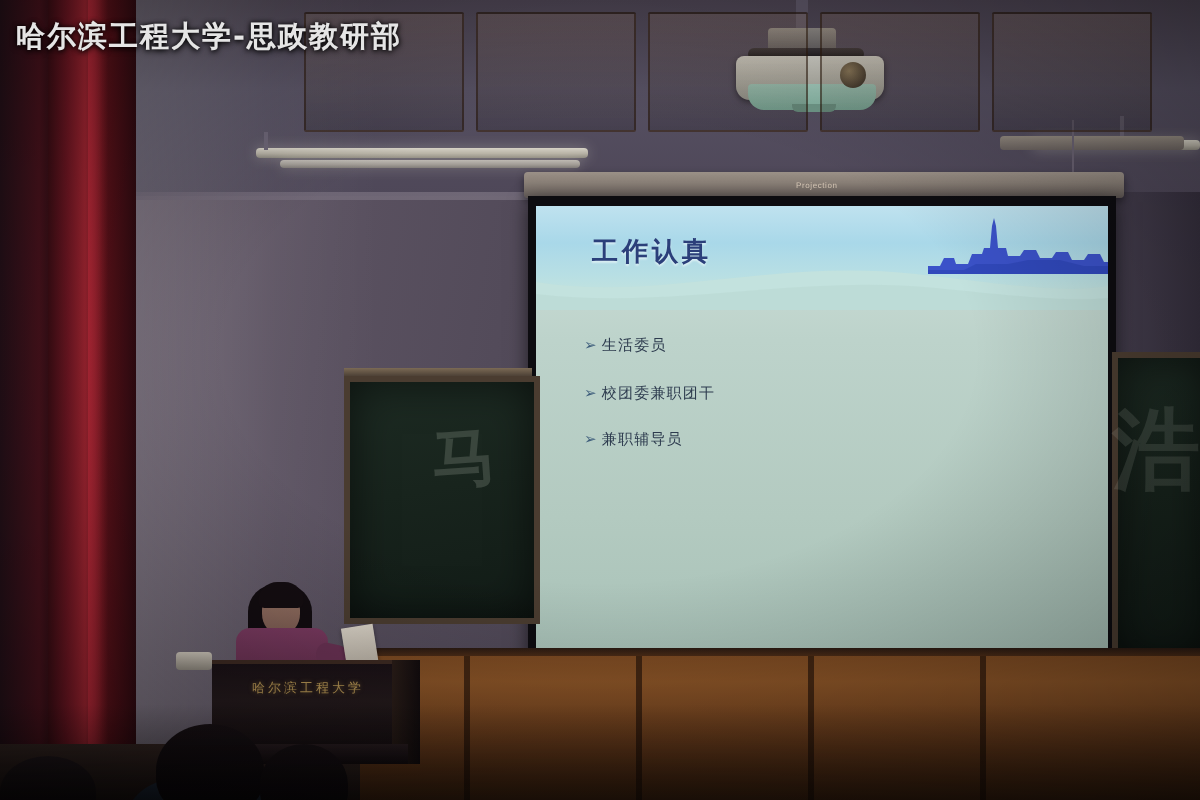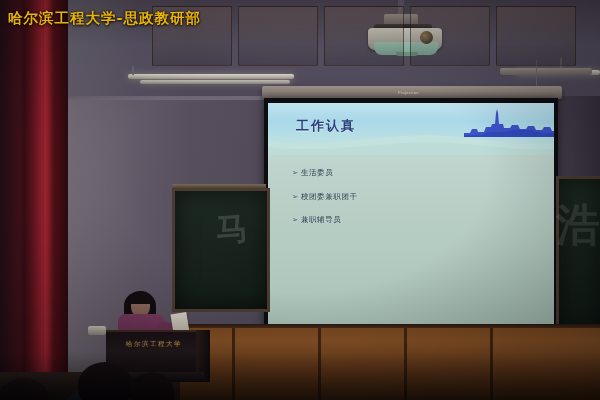--- a/index.html
+++ b/index.html
@@ -252,21 +252,21 @@
     background:radial-gradient(ellipse 78% 72% at 50% 44%,rgba(0,0,0,0) 40%,rgba(0,0,0,.42) 100%);
   }
   .bottom-dark{
     position:absolute;left:0;top:352px;width:600px;height:48px;pointer-events:none;
     background:linear-gradient(180deg,rgba(0,0,0,0),rgba(0,0,0,.55));
   }
 
   
   .caption{
     position:absolute;left:8px;top:9px;
-    font-size:14.5px;font-weight:bold;color:#eab308;
+    font-size:14.5px;font-weight:bold;color:#e5e5e5;
     letter-spacing:1px;
     text-shadow:0 1px 3px rgba(0,0,0,.9),0 0 2px rgba(0,0,0,.9);
     font-family:"DejaVu Sans","Liberation Sans",sans-serif;
   }
 </style>
 </head>
 <body>
 
 <div class="stage">
 

